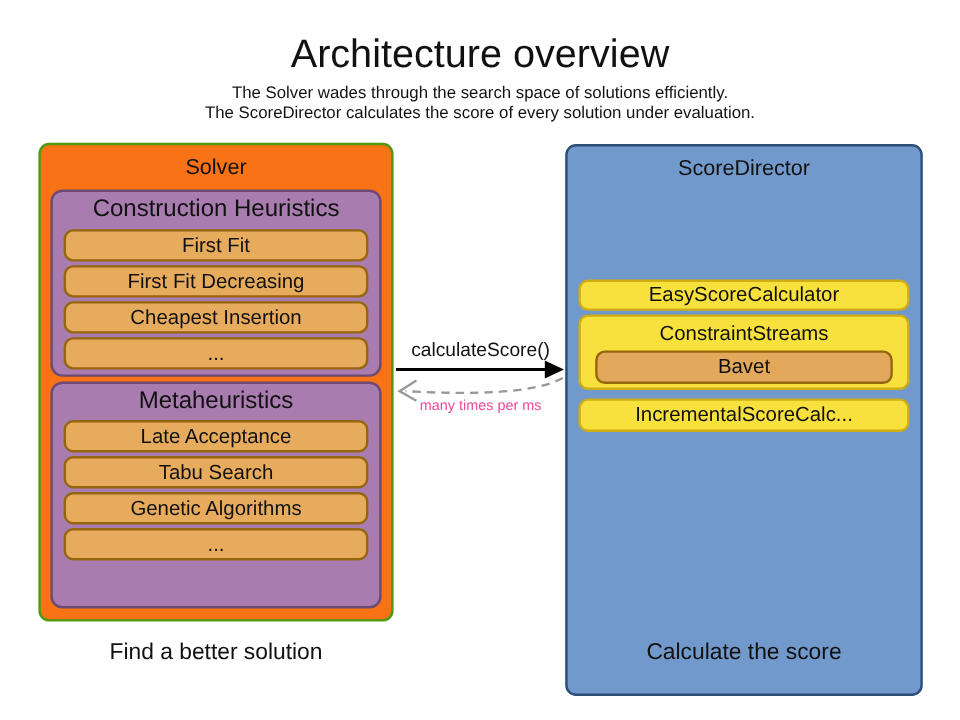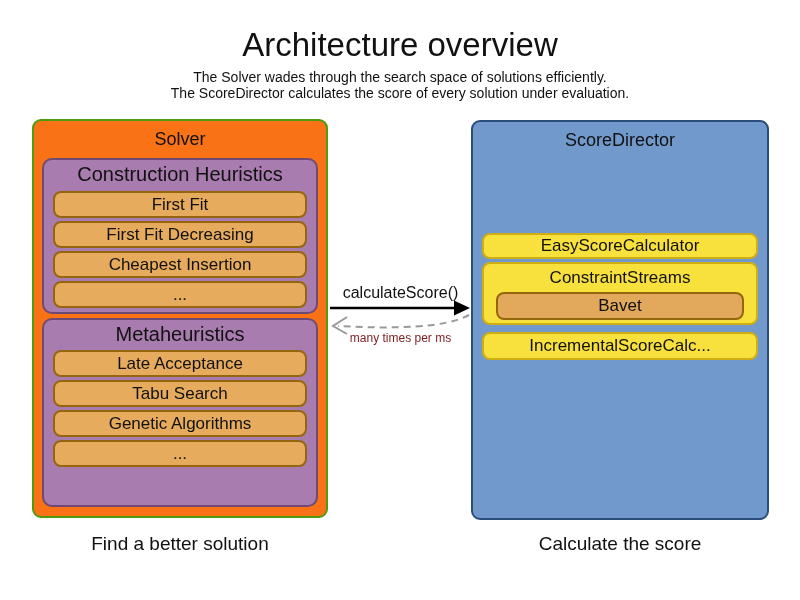--- a/index.html
+++ b/index.html
@@ -23,21 +23,21 @@
   .subtitle1 { top: 69px; }
   .subtitle2 { top: 85px; }
 
   
   .bigbox { box-sizing: border-box; border-radius: 9px; }
   .solver-box {
     left: 32px; top: 119px; width: 296px; height: 399px;
     background: #f97316; border: 2px solid #4d9b10;
   }
   .scoredirector-box {
-    left: 471px; top: 120px; width: 298px; height: 400px;
+    left: 471px; top: 120px; width: 298px; height: 460px;
     background: #7199cb; border: 2px solid #2a4d79;
   }
   .bigbox-title { left: 0; top: 6px; width: 100%; font-size: 18px; line-height: 24px; }
 
   
   .group {
     box-sizing: border-box; position: absolute;
     left: 8px; width: 276px;
     background: #a87cae; border: 2px solid #6d4a73; border-radius: 10px;
   }
@@ -68,21 +68,21 @@
   .calc-cs-label { width: 100%; text-align: center; font-size: 17px; line-height: 27px; }
   .calc-bavet {
     position: absolute; left: 12px; right: 12px; top: 28px; height: 28px;
     background: #e2a95c; border: 2px solid #96660f;
   }
   .calc-incremental { height: 28px; }
 
   
   .arrow-svg { left: 0; top: 0; width: 800px; height: 600px; pointer-events: none; }
   .arrow-label { left: 330px; width: 141px; top: 284px; font-size: 16px; }
-  .arrow-sublabel { left: 330px; width: 141px; top: 331px; font-size: 12px; color: #7f1d1d; }
+  .arrow-sublabel { left: 330px; width: 141px; top: 331px; font-size: 12px; color: #ec4899; }
 
   
   .caption { font-size: 19px; line-height: 27px; }
   .caption-left { left: 32px; width: 296px; top: 530px; }
   .caption-right { left: 471px; width: 298px; top: 530px; }
 </style>
 </head>
 <body>
 
 <div class="stage">

